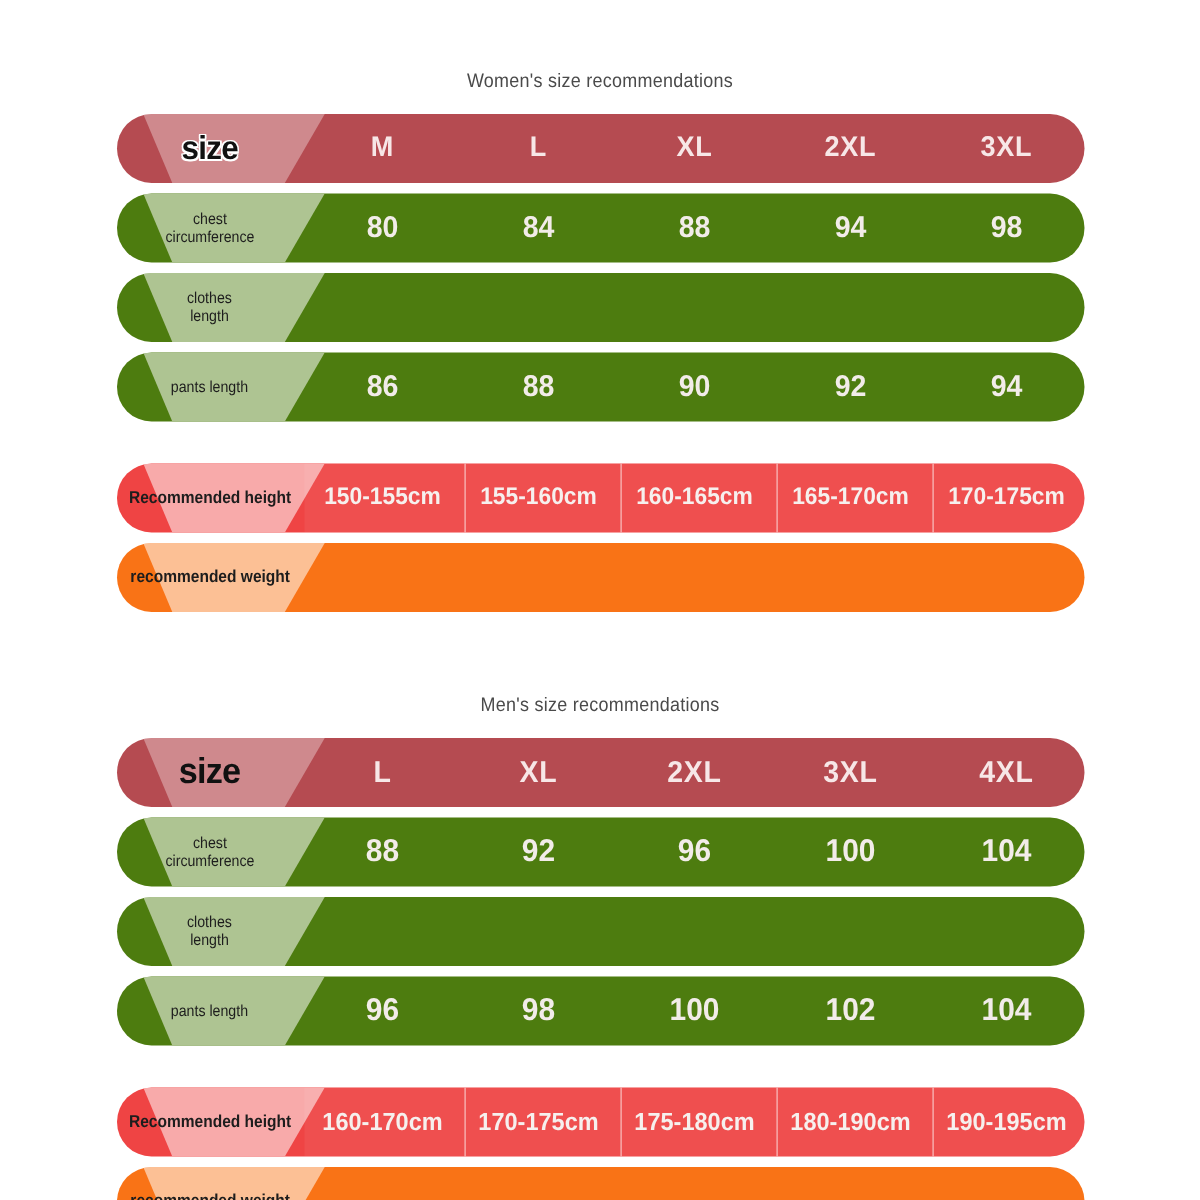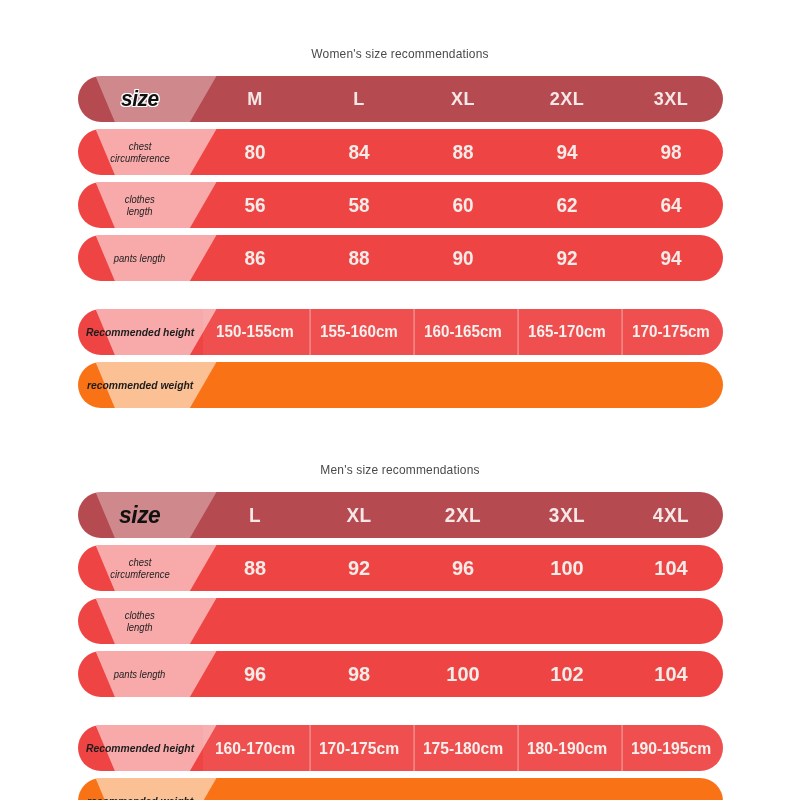--- a/index.html
+++ b/index.html
@@ -32,35 +32,34 @@
   .row{
     position:relative;
     height:46px;
     border-radius:23px;
     margin-bottom:7px;
     display:flex;
     align-items:stretch;
     overflow:hidden;
   }
   .row.header-row{background:#b54b51;}
-  .row.data-row{background:#ef4444;}
+  .row.data-row{background:#4d7c0f;}
   .row.range-row{background:#ef4444;margin-top:28px;}
   .row.weight-row{background:#f97316;}
 
   
   .label-cell{
     position:relative;
     width:125px;
     flex:0 0 125px;
     display:flex;
     align-items:center;
     justify-content:center;
     text-align:center;
     z-index:2;
-    font-style:italic;
   }
   .label-cell .notch{
     position:absolute;
     left:18px;right:-14px;top:0;bottom:0;
     background:rgba(255,255,255,.55);
     clip-path:polygon(0% 0%,100% 0%,78% 100%,16% 100%);
     z-index:-1;
   }
   .header-row .label-cell .notch{
     background:rgba(255,255,255,.35);
@@ -200,27 +199,20 @@
           <div class="cell">98</div>
         </div>
       </div>
 
       <div class="row data-row">
         <div class="label-cell">
           <div class="notch"></div>
           <span class="label-text">clothes
 length</span>
         </div>
-        <div class="cells">
-          <div class="cell">56</div>
-          <div class="cell">58</div>
-          <div class="cell">60</div>
-          <div class="cell">62</div>
-          <div class="cell">64</div>
-        </div>
       </div>
 
       <div class="row data-row">
         <div class="label-cell">
           <div class="notch"></div>
           <span class="label-text">pants length</span>
         </div>
         <div class="cells">
           <div class="cell">86</div>
           <div class="cell">88</div>

